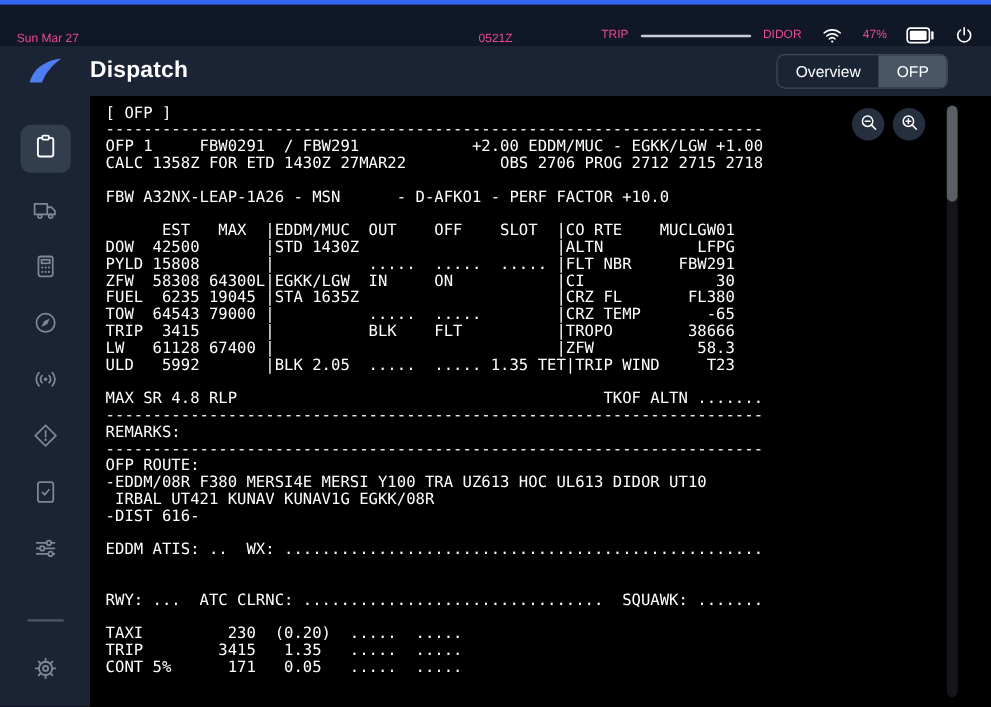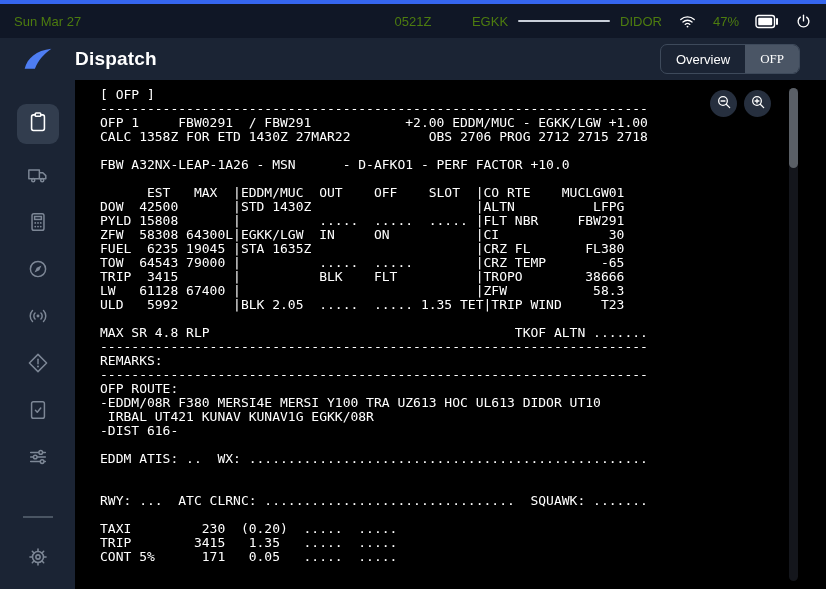--- a/index.html
+++ b/index.html
@@ -2,39 +2,39 @@
 <html><head>
 <meta charset="utf-8">
 <style>
   * { margin:0; padding:0; box-sizing:border-box; }
   html,body { width:826px; height:589px; background:#000; overflow:hidden; }
   .app { width:826px; height:589px; display:flex; flex-direction:column;
          font-family:"Liberation Sans", sans-serif; color:#fff; background:#000; }
 
   .topline { height:4px; background:#3566EF; }
 
-  .topbar { height:34px; background:#101726; display:flex; align-items:center;
-            padding:0 14px; font-size:13px; color:#4d7c0f; }
+  .topbar { height:34px; background:#101726; display:flex; align-items:flex-end;
+            padding:0 14px; font-size:10px; color:#ec4899; }
   .tb-left { flex:1; display:flex; align-items:center; }
   .tb-center { flex:0; }
   .tb-right { flex:1; display:flex; justify-content:flex-end; align-items:center; gap:16px; }
   .route { display:flex; align-items:center; gap:10px; }
   .route-line { width:92px; height:2px; background:#C9CFD9; border-radius:1px; display:inline-block; }
   .tb-icon { display:flex; align-items:center; color:#fff; }
 
   .header { height:42px; background:#1B2434; display:flex; align-items:center;justify-content:space-between; }
   .logo-box { width:75px; display:flex; justify-content:center; align-items:center; }
   .page-title { font-size:19px; font-weight:700; letter-spacing:.2px; }
-  .tabs { margin-left:auto; margin-right:26px; display:flex; border:1px solid #3E4A5B;
+  .tabs { margin-left:auto; margin-right:36px; display:flex; border:1px solid #3E4A5B;
           border-radius:7px; overflow:hidden; }
   .tab { background:transparent; color:#fff; border:none; font-size:13px; padding:6px 15px;
          font-family:inherit; cursor:pointer; }
-  .tab.active { background:#4A5565;font-family:Liberation Serif, serif; }
-
-  .body { flex:1; display:flex; min-height:0;gap:12px; }
+  .tab.active { background:#4A5565; }
+
+  .body { flex:1; display:flex; min-height:0; }
   .sidebar { width:75px; background:#1B2434; display:flex; flex-direction:column;
              align-items:center; padding:24px 0 16px; gap:19px; }
   .side-item { width:42px; height:28px; display:flex; align-items:center; justify-content:center;
                color:#7D8796; border-radius:9px; cursor:pointer; flex:0 0 auto; }
   .side-item.active { background:#323D4E; color:#fff; height:40px; }
   .side-divider { width:30px; height:2px; background:#4A5563; margin-top:auto; margin-bottom:8px; }
 
   .content { flex:1; background:#000; position:relative; overflow:hidden; }
   pre.ofp { font-family:"DejaVu Sans Mono","Liberation Mono",monospace; font-size:13px;
             line-height:14px; color:#fff; padding:8px 0 0 13px; white-space:pre; }
@@ -53,21 +53,21 @@
 
   <div class="topbar">
     <div class="tb-left">
       <span>Sun Mar 27</span>
     </div>
     <div class="tb-center">
       <span>0521Z</span>
     </div>
     <div class="tb-right">
       <div class="route">
-        <span>EGKK</span>
+        <span>TRIP</span>
         <span class="route-line"></span>
         <span>DIDOR</span>
       </div>
       <span class="tb-icon">
         <svg width="19" height="17" viewBox="0 0 24 24" fill="none" stroke="currentColor" stroke-width="1.8" stroke-linecap="round">
           <path d="M2.5 9.2a14 14 0 0 1 19 0"></path>
           <path d="M5.6 12.7a9.5 9.5 0 0 1 12.8 0"></path>
           <path d="M8.7 16.1a5 5 0 0 1 6.6 0"></path>
           <circle cx="12" cy="19.2" r="1.3" fill="currentColor" stroke="none"></circle>
         </svg>

